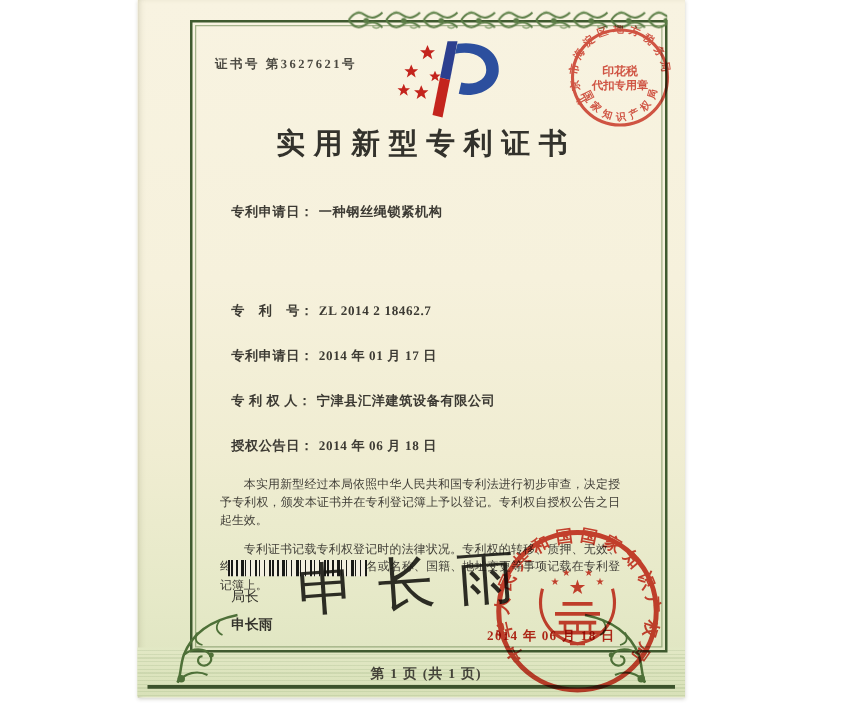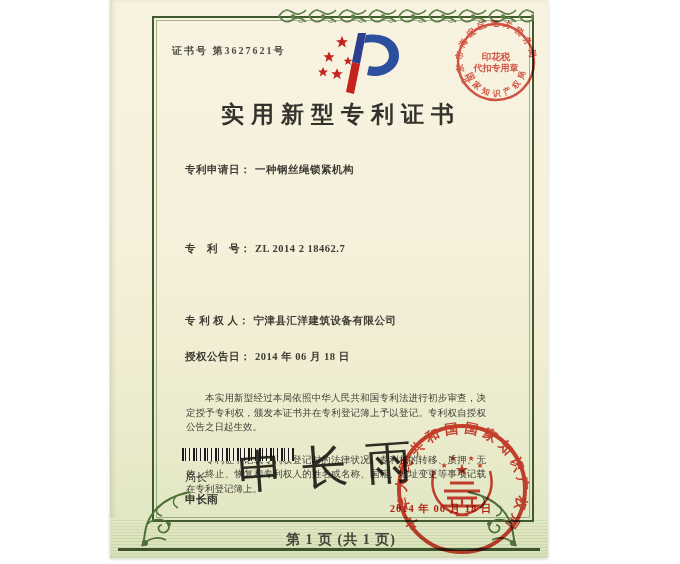--- a/index.html
+++ b/index.html
@@ -46,21 +46,21 @@
   }
   .field{
     position:absolute;left:75px;width:330px;font-size:10.5px;font-weight:600;
     color:#3c3a33;letter-spacing:.5px;z-index:3;white-space:nowrap;
   }
   .field .fvalue{margin-left:4px;font-weight:700;}
   .paras{
     position:absolute;left:58px;top:373px;width:336px;z-index:3;
     font-size:9.5px;line-height:14.6px;color:#403e37;text-align:justify;font-weight:500;
   }
-  .paras p{margin:18px;text-indent:2em;}
+  .paras p{margin:8px;text-indent:2em;}
   .barcode{
     position:absolute;left:72px;top:448px;width:112px;height:13px;z-index:3;
     background:repeating-linear-gradient(90deg,#1a1a18 0 2px,#f3efe0 2px 3px,#1a1a18 3px 4px,#f3efe0 4px 7px,#1a1a18 7px 8px,#f3efe0 8px 11px);
   }
   .signer-role{position:absolute;left:75px;top:470px;font-size:11px;font-weight:400;color:#34332c;z-index:3;}
   .signer-name{position:absolute;left:75px;top:492px;font-size:11px;font-weight:700;color:#34332c;z-index:3;}
   .signature{
     position:absolute;left:128px;top:436px;z-index:4;
     font-size:46px;color:#181812;letter-spacing:18px;white-space:nowrap;
     transform:rotate(-4deg);opacity:.9;
@@ -69,21 +69,21 @@
     mix-blend-mode:multiply;opacity:.9;}
   .seal-date{
     position:absolute;left:266px;top:502px;width:130px;text-align:center;z-index:6;
     font-size:10.5px;font-weight:700;color:#c22a1c;letter-spacing:1px;white-space:nowrap;
     mix-blend-mode:multiply;
   }
   .seal-tax{position:absolute;left:344px;top:20px;width:84px;height:84px;z-index:5;
     mix-blend-mode:multiply;opacity:.85;}
   .page-footer{
     position:absolute;left:42px;top:531px;width:378px;text-align:center;
-    font-size:14px;color:#45443a;letter-spacing:1px;z-index:3;font-weight:600;
+    font-size:11px;color:#45443a;letter-spacing:1px;z-index:3;font-weight:600;
   }
 </style>
 </head>
 <body>
 
 <div class="paper">
 
   <div class="bottom-band"></div>
   <div class="bottom-line"></div>
   <div class="frame"></div>
@@ -135,20 +135,23 @@
     <path d="M51,5 C75,2 85,15 84,27 C83,41 66,49 52,45 L54,36 C66,39 74,33 74,26 C74,16 64,10 49,13 Z" fill="#2c4f9e"></path>
   </svg>
 
   <div class="title">实用新型专利证书</div>
 
   <div class="field" style="top:163px">
     <span class="flabel">专利申请日：</span><span class="fvalue">一种钢丝绳锁紧机构</span>
   </div>
   <div class="field" style="top:242px">
     <span class="flabel">专　利　号：</span><span class="fvalue">ZL 2014 2 18462.7</span>
+  </div>
+  <div class="field" style="top:278px">
+    <span class="flabel">专利申请日：</span><span class="fvalue">2014 年 01 月 17 日</span>
   </div>
   <div class="field" style="top:314px">
     <span class="flabel">专 利 权 人：</span><span class="fvalue">宁津县汇洋建筑设备有限公司</span>
   </div>
   <div class="field" style="top:350px">
     <span class="flabel">授权公告日：</span><span class="fvalue">2014 年 06 月 18 日</span>
   </div>
 
   <div class="paras">
     <p>本实用新型经过本局依照中华人民共和国专利法进行初步审查，决定授予专利权，颁发本证书并在专利登记簿上予以登记。专利权自授权公告之日起生效。</p>

